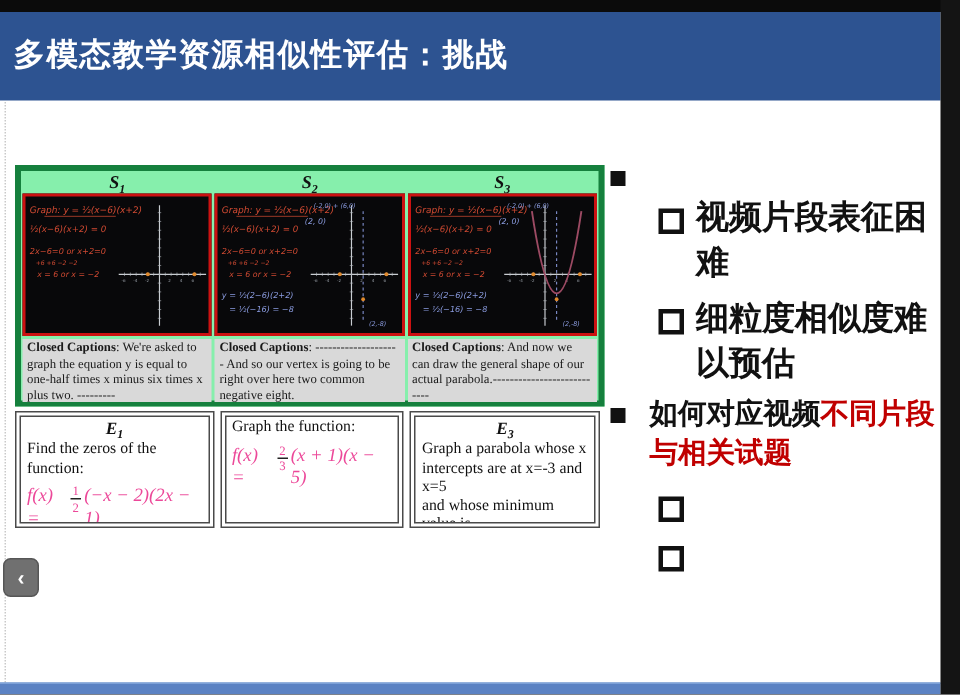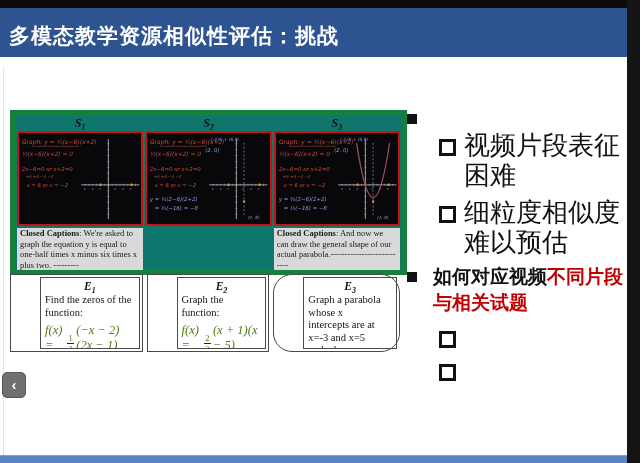--- a/index.html
+++ b/index.html
@@ -1,63 +1,63 @@
 <!DOCTYPE html>
 <html><head>
 <meta charset="utf-8">
 <style>
   html,body{margin:0;padding:0;background:#222;}
   .stage{position:relative;width:640px;height:463px;background:#ffffff;overflow:hidden;
          font-family:"Liberation Sans",sans-serif;}
   .topbar{position:absolute;top:0;left:0;width:640px;height:8px;background:#0b0b0b;}
   .rightbar{position:absolute;top:0;right:0;width:13px;height:463px;background:#141414;}
-  .header{position:absolute;top:8px;left:0;width:627px;height:49px;background:#2d5391;}
+  .header{position:absolute;top:8px;left:0;width:627px;height:59px;background:#2d5391;}
   .title{color:#ffffff;font-weight:bold;font-size:21px;padding:14px 0 0 9px;letter-spacing:1px;}
   .bottombar{position:absolute;left:0;bottom:0;width:627px;height:7px;background:#5b82c3;border-top:1px solid #7da1d8;}
   .left-guide{position:absolute;left:3px;top:68px;height:387px;border-left:1px dotted #c9c9c9;}
 
   
   .figure{position:absolute;left:10px;top:110px;width:385px;height:153px;
-          border:6px solid #15803d;background:#0f766e;}
+          border:4px solid #15803d;background:#86efac;}
   .panel-row{display:grid;grid-template-columns:1fr 1fr 1fr;gap:2px;height:100%;padding:0 1px;box-sizing:border-box;}
   .panel{display:flex;flex-direction:column;min-width:0;}
   .panel-label{height:15px;text-align:center;font-family:"Liberation Serif",serif;
                font-style:italic;font-weight:bold;font-size:12px;color:#111;line-height:15px;}
   .panel-label sub{font-size:8px;}
   .video{height:95px;border:2px solid #cc1111;background:#08080a;box-sizing:border-box;}
   .video svg{width:100%;height:100%;display:block;}
   .caption{flex:1;background:#d9d9d9;margin-top:2px;padding:0 3px;
            font-family:"Liberation Serif",serif;font-size:8.5px;line-height:10.5px;color:#1a1a1a;overflow:hidden;}
   .caption b{font-weight:bold;}
 
   
   .ex-row{position:absolute;left:10px;top:274px;width:390px;height:78px;display:flex;gap:4px;}
   .ex-box{border:1px solid #4a4a4a;padding:2px;background:#fff;box-sizing:border-box;}
-  .ex-inner{border:1px solid #4a4a4a;height:100%;box-sizing:border-box;padding:1px 4px;overflow:hidden;margin-left:27px;}
-  .ex-1{width:134px;} .ex-2{width:124px;} .ex-3{width:128px;border-radius:19px;}
+  .ex-inner{border:1px solid #4a4a4a;height:100%;box-sizing:border-box;padding:1px 4px;overflow:hidden;}
+  .ex-1{width:134px;} .ex-2{width:124px;} .ex-3{width:128px;}
   .ex-label{text-align:center;font-family:"Liberation Serif",serif;font-style:italic;
             font-weight:bold;font-size:11.5px;color:#111;height:15px;line-height:15px;}
   .ex-label sub{font-size:8px;}
   .ex-line{font-family:"Liberation Serif",serif;font-size:10.5px;line-height:12.5px;color:#111;}
-  .ex-math{font-family:"Liberation Serif",serif;font-style:italic;font-size:12.5px;color:#4d7c0f;
-           margin-top:4px;display:flex;align-items:flex-end;}
+  .ex-math{font-family:"Liberation Serif",serif;font-style:italic;font-size:12.5px;color:#ec4899;
+           margin-top:4px;display:flex;align-items:flex-start;}
   .frac{display:inline-flex;flex-direction:column;align-items:center;line-height:1;
         font-size:8.5px;font-style:normal;margin:0 2px;}
   .frac .num{border-bottom:1px solid #222;padding:0 1.5px 0.5px;}
   .frac .den{padding-top:0.5px;}
 
   
   .bullets{position:absolute;left:403px;top:106px;width:226px;}
   .b-row{display:flex;align-items:flex-start;}
   .b-row.l1{margin-bottom:6px;}
   .b-row.l2{margin-left:36px;margin-bottom:7px;}
   .b-marker1{width:10px;height:10px;background:#111;margin:8px 16px 0 4px;flex:none;}
   .b-marker2{width:11px;height:11px;border:3px solid #111;margin:9px 8px 0 0;flex:none;box-sizing:content-box;}
   .b-text1{width:196px;font-size:19px;line-height:26px;font-weight:bold;color:#111;word-break:break-all;}
-  .b-text2{width:160px;font-size:26px;line-height:30px;font-weight:normal;color:#111;word-break:break-all;}
+  .b-text2{width:160px;font-size:22px;line-height:30px;font-weight:bold;color:#111;word-break:break-all;}
   .red{color:#c00000;}
 
   .back-btn{position:absolute;left:2px;top:372px;width:24px;height:26px;background:#707070;
             border:1px solid #565656;border-radius:5px;color:#fff;font-size:14px;font-weight:bold;
             display:flex;align-items:center;justify-content:center;cursor:pointer;padding:0;}
 </style>
 </head>
 <body>
 
 <div class="stage">
@@ -169,20 +169,21 @@
               <circle cx="116" cy="53" r="1.4" fill="#e08a2e"></circle>
               <text x="66" y="8" fill="#8b9ce0" font-size="4.4" font-family="DejaVu Sans, sans-serif" font-style="italic">(-2,0) + (6,0)</text>
               <text x="60" y="19" fill="#8b9ce0" font-size="5.4" font-family="DejaVu Sans, sans-serif" font-style="italic">(2, 0)</text>
               <text x="3" y="69" fill="#8b9ce0" font-size="5.6" font-family="DejaVu Sans, sans-serif" font-style="italic">y = ½(2−6)(2+2)</text>
               <text x="8" y="79" fill="#8b9ce0" font-size="5.6" font-family="DejaVu Sans, sans-serif" font-style="italic">= ½(−16) = −8</text>
               <line x1="100" y1="10" x2="100" y2="84" stroke="#8b9ce0" stroke-width="0.7" stroke-dasharray="2 2"></line>
               <circle cx="100" cy="70" r="1.3" fill="#e08a2e"></circle>
               <text x="104" y="88" fill="#8b9ce0" font-size="4.4" font-family="DejaVu Sans, sans-serif" font-style="italic">(2,-8)</text>
             </svg>
           </div>
+          <div class="caption"><b>Closed Captions</b><span>: -------------------- And so our vertex is going to be right over here two common negative eight.</span></div>
         </div>
         <div class="panel">
           <div class="panel-label"><span>S</span><sub>3</sub></div>
           <div class="video">
             <svg viewBox="0 0 126 93" preserveAspectRatio="none">
               <text x="3" y="11" fill="#d04a32" font-size="6.2" font-family="DejaVu Sans, sans-serif" font-style="italic">Graph:  y = ½(x−6)(x+2)</text>
               <text x="3" y="24" fill="#d04a32" font-size="6" font-family="DejaVu Sans, sans-serif" font-style="italic">½(x−6)(x+2) = 0</text>
               <text x="3" y="39" fill="#d04a32" font-size="5.6" font-family="DejaVu Sans, sans-serif" font-style="italic">2x−6=0   or   x+2=0</text>
               <text x="7" y="46.5" fill="#d04a32" font-size="4.2" font-family="DejaVu Sans, sans-serif" font-style="italic">+6 +6         −2 −2</text>
               <text x="8" y="55" fill="#d04a32" font-size="5.4" font-family="DejaVu Sans, sans-serif" font-style="italic">x = 6    or    x = −2</text>
@@ -249,21 +250,20 @@
             <span class="frac">
               <span class="num">1</span>
               <span class="den">2</span>
             </span>
             <span>(−x − 2)(2x − 1)</span>
           </div>
         </div>
       </div>
       <div class="ex-box ex-2">
         <div class="ex-inner">
-          <div class="ex-label"><span>E</span><sub>2</sub></div>
           <div class="ex-line">Graph the function:</div>
           <div class="ex-math">
             <span>f(x) = </span>
             <span class="frac">
               <span class="num">2</span>
               <span class="den">3</span>
             </span>
             <span>(x + 1)(x − 5)</span>
           </div>
         </div>

